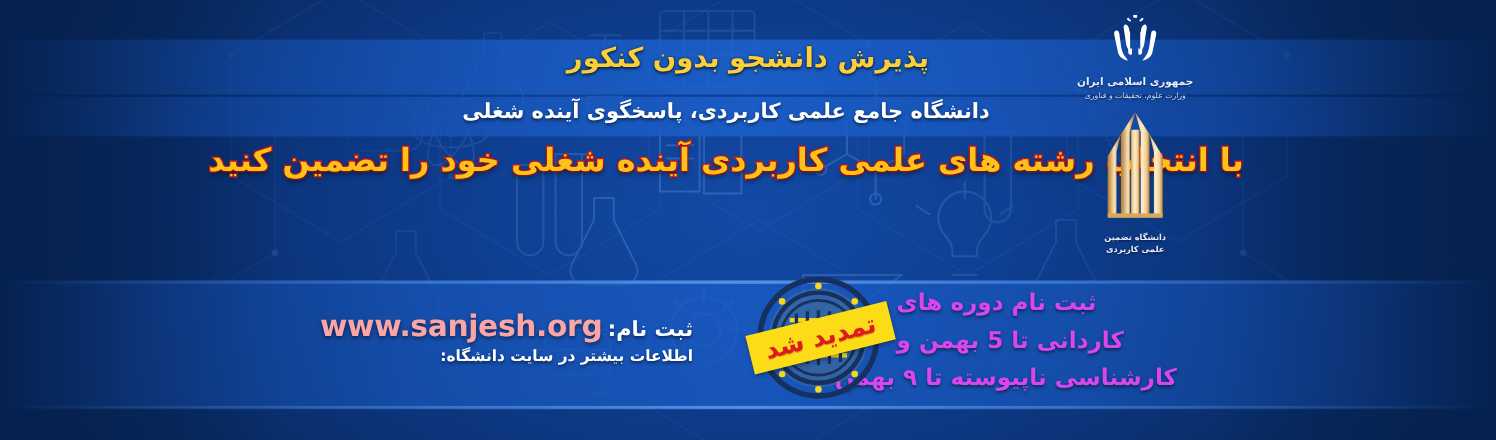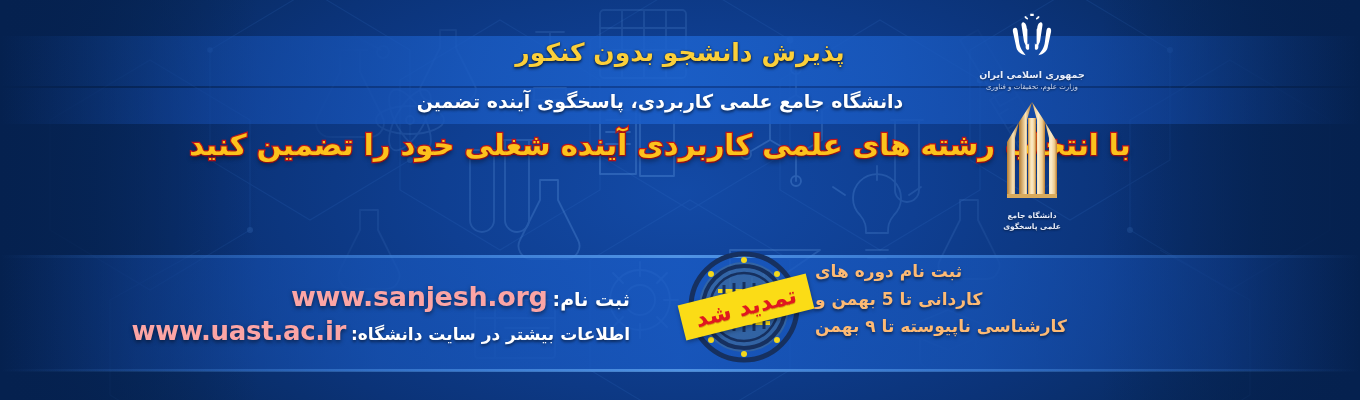--- a/index.html
+++ b/index.html
@@ -97,21 +97,21 @@
     line-height:1.45;margin-top:3px;text-shadow:0 1px 2px rgba(0,0,0,.5);
   }
 
   
   .deadline{
     position:absolute;right:290px;top:258px;
     width:255px;text-align:left;
     line-height:1.62;
   }
   .deadline div{
-    font-size:17px;font-weight:bold;color:#fdba74;
+    font-size:21px;font-weight:bold;color:#d946ef;
     text-shadow:0 2px 3px rgba(0,0,0,.5);
     white-space:nowrap;
   }
 
   
   .stamp{
     position:absolute;left:688px;top:251px;
     width:112px;height:112px;
   }
   .stamp-ribbon{
@@ -144,21 +144,21 @@
     text-shadow:0 2px 3px rgba(0,0,0,.5);
     margin-left:5px;
   }
   .url-value{
     font-size:27px;font-weight:bold;color:#fca5a5;
     direction:ltr;letter-spacing:-.3px;
     text-shadow:0 2px 4px rgba(0,0,0,.5);
     font-family:"DejaVu Sans","Liberation Sans",sans-serif;
   }
   .url-row.second .url-value{font-size:26px;}
-  .url-row.second .url-label{font-size:17px;}
+  .url-row.second .url-label{font-size:14px;}
 </style>
 </head>
 <body>
 
 <div class="banner">
 
   <div class="bg-base2"></div>
 
   <svg class="hexnet" viewBox="0 0 1360 400" preserveAspectRatio="none">
     <g stroke="#3f7fd8" stroke-width="1.1" fill="none" opacity="0.42">
@@ -255,21 +255,21 @@
 
   <div class="bg-vignette"></div>
 
   <div class="band band-a"></div>
   <div class="band band-b"></div>
   <div class="band band-c"></div>
   <div class="band-edge" style="top:255px"></div>
   <div class="band-edge" style="top:369px"></div>
 
   <div class="line1">پذیرش دانشجو بدون کنکور</div>
-  <div class="line2">دانشگاه جامع علمی کاربردی، پاسخگوی آینده تضمین</div>
+  <div class="line2">دانشگاه جامع علمی کاربردی، پاسخگوی آینده شغلی</div>
   <div class="line3">با انتخاب رشته های علمی کاربردی آینده شغلی خود را تضمین کنید</div>
 
   <div class="emblem-col">
     <svg class="iran-emblem" viewBox="0 0 100 90">
       <g fill="#ffffff">
         <path d="M50 6 c-3 0 -5 3 -5 7 l0 40 c0 3 -2 4 -3 2 l0 -24 c0 -3 -3 -3 -3 0 l0 30 c0 4 4 6 6 3 l0 -51 c0 -4 2 -7 5 -7z"></path>
         <path d="M50 6 c3 0 5 3 5 7 l0 51 c2 3 6 1 6 -3 l0 -30 c0 -3 -3 -3 -3 0 l0 24 c-1 2 -3 1 -3 -2 l0 -40 c0 -4 -2 -7 -5 -7z"></path>
         <path d="M23 28 c-4 -2 -7 1 -6 6 l6 28 c1 5 5 9 10 11 l6 2 -5 -7 c-3 -4 -5 -9 -6 -14 l-3 -22 c-1 -3 -1 -4 -2 -4z"></path>
         <path d="M77 28 c4 -2 7 1 6 6 l-6 28 c-1 5 -5 9 -10 11 l-6 2 5 -7 c3 -4 5 -9 6 -14 l3 -22 c1 -3 1 -4 2 -4z"></path>
         <path d="M36 18 c-3 -1 -5 2 -4 6 l4 26 c1 4 3 7 5 9 l0 -30 c0 -5 -2 -10 -5 -11z"></path>
@@ -297,22 +297,22 @@
       </defs>
 
       <path d="M37 2 L50 22 L50 96 L42 96 L42 20 Z" fill="url(#gld)"></path>
       <path d="M37 2 L24 22 L24 96 L32 96 L32 20 Z" fill="url(#gld2)"></path>
       <path d="M50 22 L62 42 L62 96 L54 96 L54 38 Z" fill="url(#gld)"></path>
       <path d="M24 22 L12 42 L12 96 L20 96 L20 38 Z" fill="url(#gld2)"></path>
       <path d="M33 18 L41 18 L41 96 L33 96 Z" fill="url(#gld)"></path>
       <rect x="12" y="94" width="50" height="4" fill="#d9aa5c"></rect>
     </svg>
     <div class="uast-cap">
-      <div>دانشگاه جامع</div>
-      <div>علمی پاسخگوی</div>
+      <div>دانشگاه تضمین</div>
+      <div>علمی کاربردی</div>
     </div>
   </div>
 
   <div class="deadline">
     <div>ثبت نام دوره های</div>
     <div>کاردانی تا 5 بهمن و</div>
     <div>کارشناسی ناپیوسته تا ۹ بهمن</div>
   </div>
 
   <div class="stamp">
@@ -344,17 +344,16 @@
     </div>
   </div>
 
   <div class="urls">
     <div class="url-row">
       <span class="url-label">ثبت نام:</span>
       <span class="url-value">www.sanjesh.org</span>
     </div>
     <div class="url-row second">
       <span class="url-label">اطلاعات بیشتر در سایت دانشگاه:</span>
-      <span class="url-value">www.uast.ac.ir</span>
     </div>
   </div>
 
 </div>
 
 </body></html>

